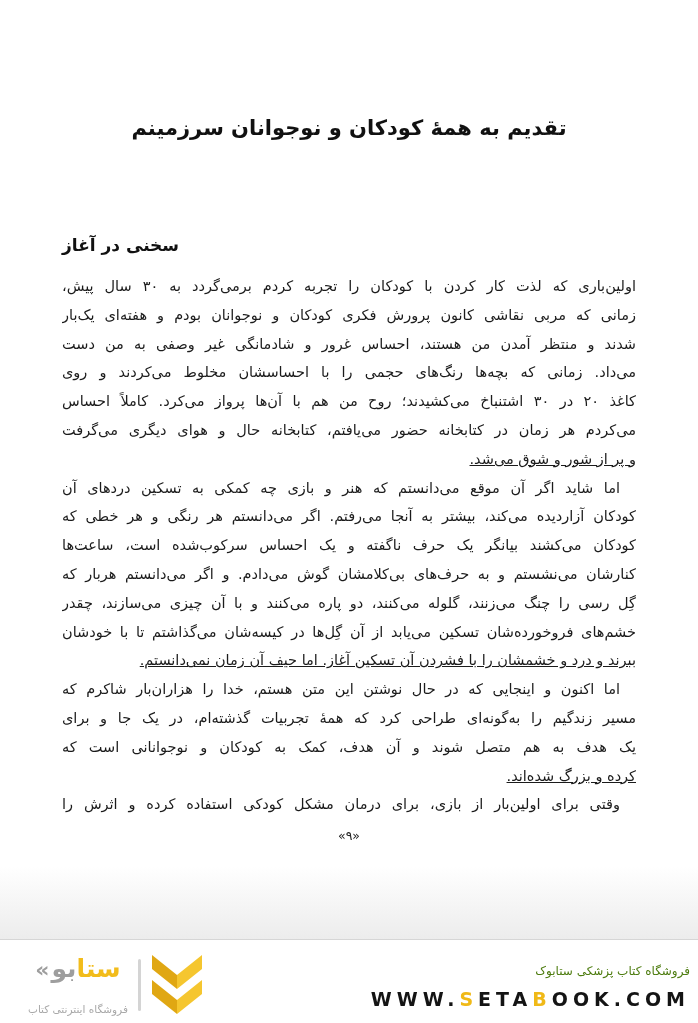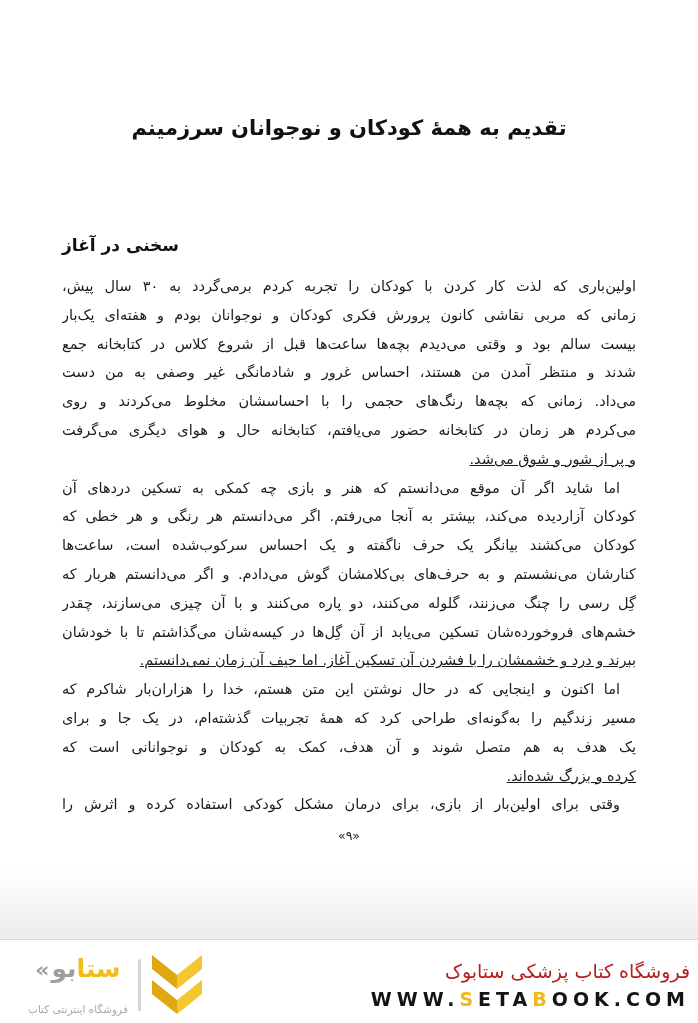--- a/index.html
+++ b/index.html
@@ -44,44 +44,44 @@
   .logo { display:flex; align-items:center; gap:10px; direction:ltr; }
   .logo-text { display:flex; flex-direction:column; align-items:center; }
   .wordmark { direction:ltr; font-weight:bold; font-size:25px; line-height:30px; letter-spacing:1px; }
   .wordmark .kaf { color:#9e9e9e; font-size:22px; margin-right:2px; }
   .wm-gold { color:#f2bc1b; }
   .wm-gray { color:#9e9e9e; }
   .tagline { margin-top:18px; font-size:10.5px; color:#a8a8a8; direction:rtl; }
   .logo-divider { width:3px; height:52px; background:#d4d4d4; border-radius:2px; }
   .chevron { display:block; }
   .store { text-align:right; direction:rtl; }
-  .store-name { font-size:19px; color:#b91c1c; line-height:26px; }
+  .store-name { font-size:12px; color:#4d7c0f; line-height:26px; }
   .domain {
     direction:ltr; margin-top:3px; font-size:19px; font-weight:bold;
     letter-spacing:5px; color:#141414; line-height:24px;
   }
   .domain .gold { color:#f0b917; }
 </style>
 </head>
 <body>
 
 <div class="page">
   <div class="content">
 
     <div class="doc-title">تقدیم به همهٔ کودکان و نوجوانان سرزمینم</div>
 
     <div class="section-heading">سخنی در آغاز</div>
 
     <div class="body-text">
       <div>
         <div class="line">اولین‌باری که لذت کار کردن با کودکان را تجربه کردم برمی‌گردد به ۳۰ سال پیش،</div>
         <div class="line">زمانی که مربی نقاشی کانون پرورش فکری کودکان و نوجوانان بودم و هفته‌ای یک‌بار</div>
-        <div class="line">بیست سالم بود و وقتی می‌دیدم بچه‌ها ساعت‌ها قبل از شروع کلاس در کتابخانه جمع</div>
         <div class="line">شدند و منتظر آمدن من هستند، احساس غرور و شادمانگی غیر وصفی به من دست</div>
         <div class="line">می‌داد. زمانی که بچه‌ها رنگ‌های حجمی را با احساسشان مخلوط می‌کردند و روی</div>
+        <div class="line">کاغذ ۲۰ در ۳۰ اشتنباخ می‌کشیدند؛ روح من هم با آن‌ها پرواز می‌کرد. کاملاً احساس</div>
         <div class="line">می‌کردم هر زمان در کتابخانه حضور می‌یافتم، کتابخانه حال و هوای دیگری می‌گرفت</div>
         <div class="line end">و پر از شور و شوق می‌شد.</div>
       </div>
       <div>
         <div class="line indent">اما شاید اگر آن موقع می‌دانستم که هنر و بازی چه کمکی به تسکین دردهای آن</div>
         <div class="line">کودکان آزاردیده می‌کند، بیشتر به آنجا می‌رفتم. اگر می‌دانستم هر رنگی و هر خطی که</div>
         <div class="line">کودکان می‌کشند بیانگر یک حرف ناگفته و یک احساس سرکوب‌شده است، ساعت‌ها</div>
         <div class="line">کنارشان می‌نشستم و به حرف‌های بی‌کلامشان گوش می‌دادم. و اگر می‌دانستم هربار که</div>
         <div class="line">گِل رسی را چنگ می‌زنند، گلوله می‌کنند، دو پاره می‌کنند و با آن چیزی می‌سازند، چقدر</div>
         <div class="line">خشم‌های فروخورده‌شان تسکین می‌یابد از آن گِل‌ها در کیسه‌شان می‌گذاشتم تا با خودشان</div>

